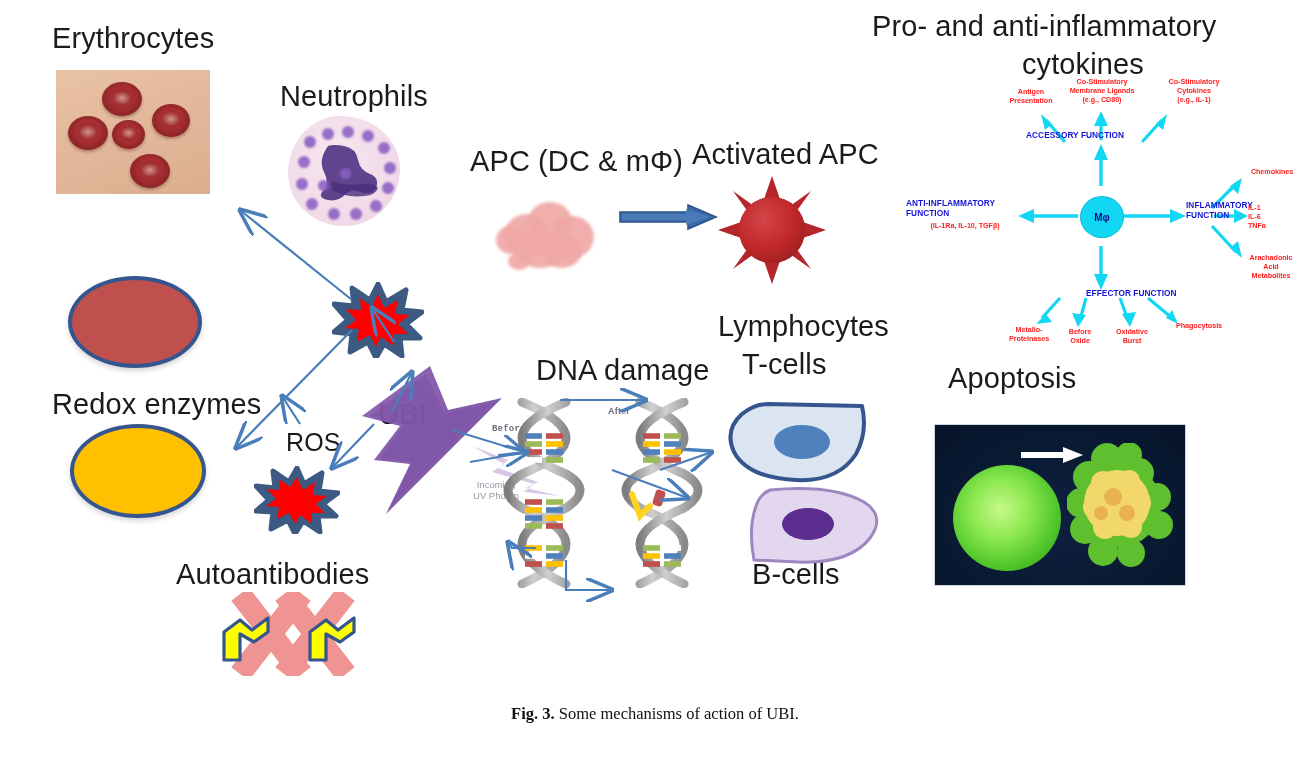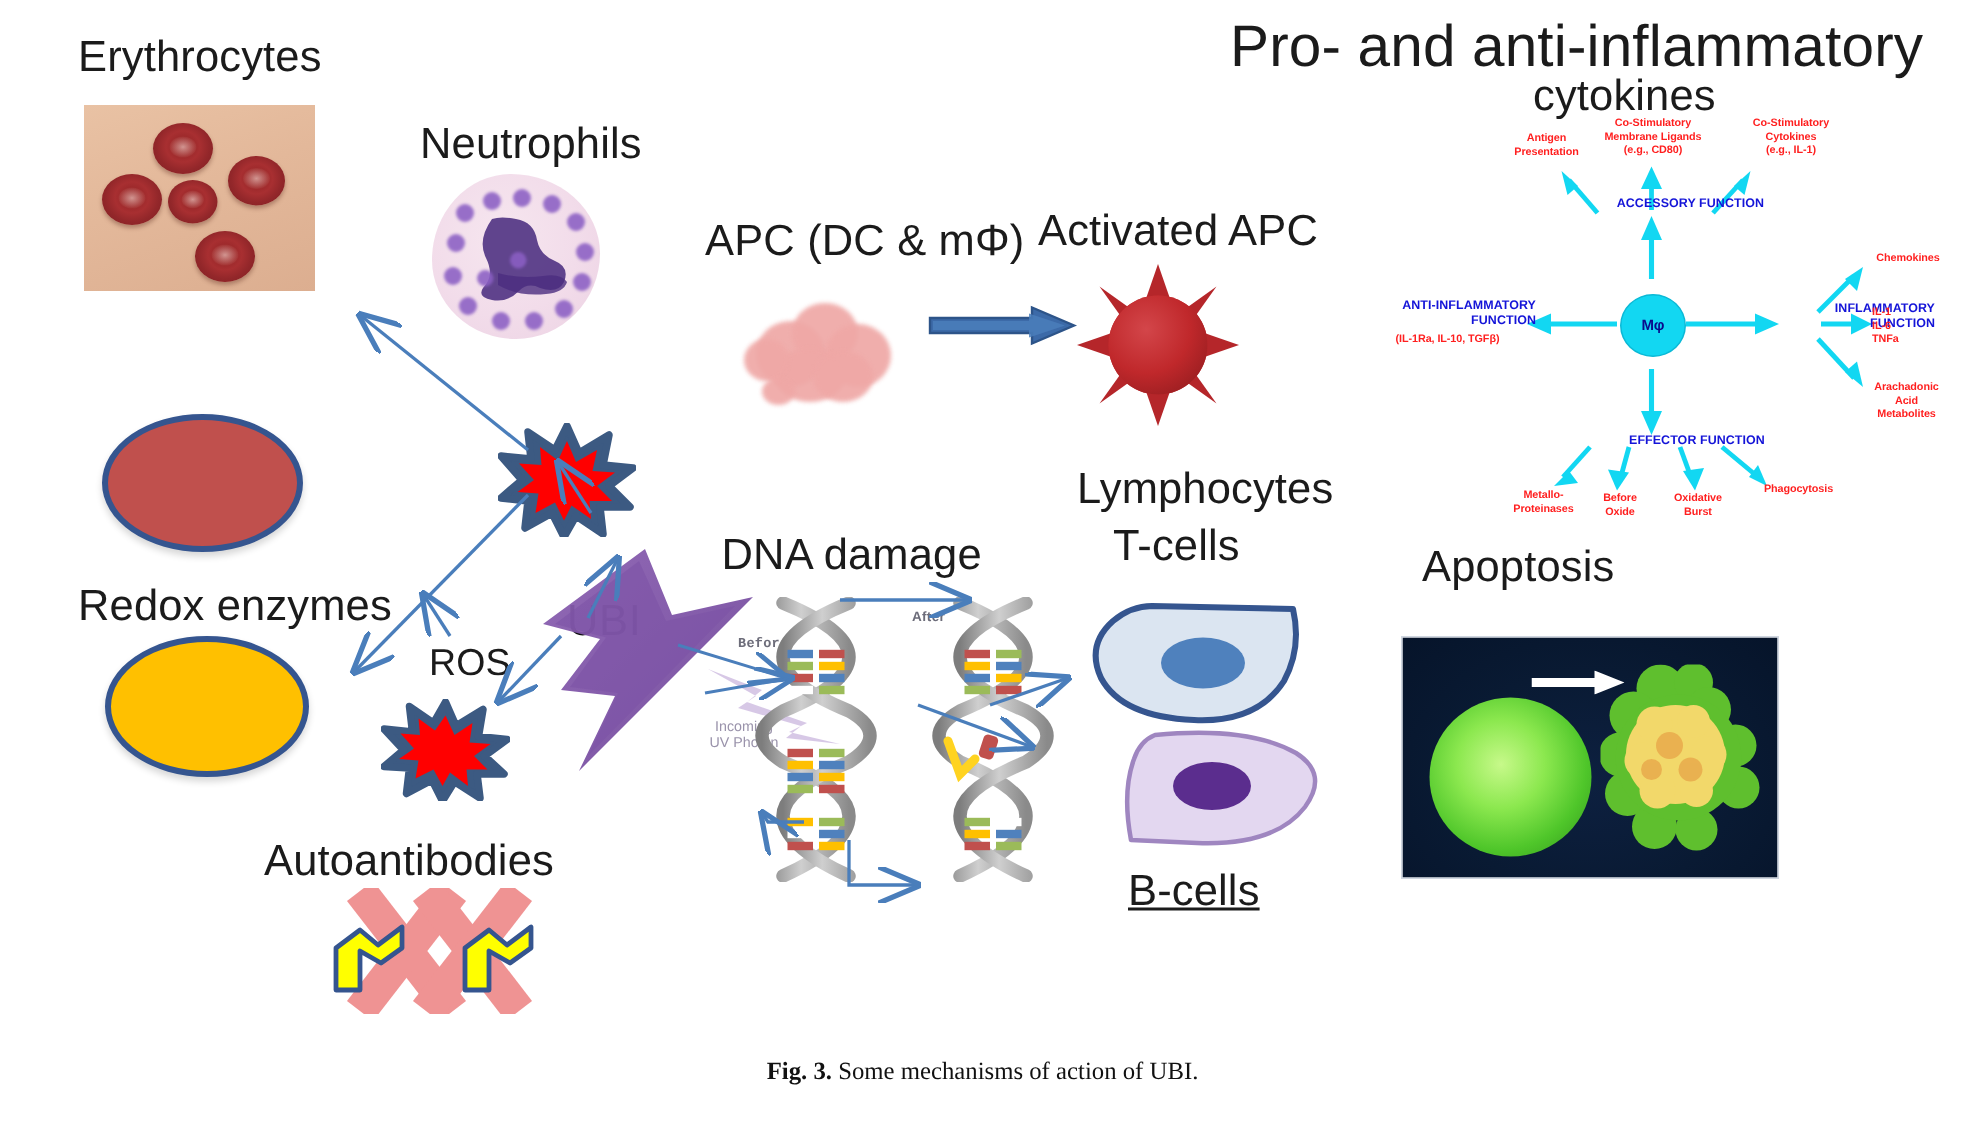--- a/index.html
+++ b/index.html
@@ -84,44 +84,44 @@
       background:radial-gradient(circle at 44% 42%,#c7f98a 0%,#8ce84f 34%,#4fc62a 66%,#2e8f1b 100%);
       filter:blur(.3px);}
   .apo-cell-b{position:absolute;left:132px;top:18px;width:108px;height:128px;}
   .apo-arrow{position:absolute;left:86px;top:22px;width:62px;height:16px;}
 
   
   .cyto{position:absolute;left:900px;top:86px;width:404px;height:262px;}
   .cyto-red{position:absolute;color:#ff1f1f;font-size:7.2px;font-weight:bold;
       text-align:center;line-height:1.24;letter-spacing:-.05px;}
   .cyto-blue{position:absolute;color:#1414d8;font-size:8.3px;font-weight:bold;
-      text-align:right;line-height:1.25;letter-spacing:.05px;}
+      text-align:left;line-height:1.25;letter-spacing:.05px;}
   .mphi{position:absolute;left:180px;top:110px;width:42px;height:40px;
       border-radius:50%;background:#12d7f2;border:1px solid #0bb9d6;
       display:flex;align-items:center;justify-content:center;
       color:#0a0a8c;font-size:10px;font-weight:bold;}
 </style>
 </head>
 <body>
 
 <div class="canvas">
 
   <div class="lab lab-lg" style="left:52px;top:22px;">Erythrocytes</div>
   <div class="lab lab-lg" style="left:280px;top:80px;">Neutrophils</div>
   <div class="lab lab-lg" style="left:52px;top:388px;">Redox enzymes</div>
   <div class="lab lab-md" style="left:286px;top:428px;">ROS</div>
   <div class="lab lab-lg" style="left:176px;top:558px;">Autoantibodies</div>
   <div class="lab lab-lg" style="left:470px;top:145px;">APC (DC &amp; mΦ)</div>
   <div class="lab lab-lg" style="left:692px;top:138px;">Activated APC</div>
-  <div class="lab lab-lg" style="left:481px;top:354px;">DNA damage</div>
+  <div class="lab lab-lg" style="left:536px;top:354px;">DNA damage</div>
   <div class="lab lab-lg" style="left:718px;top:310px;">Lymphocytes</div>
   <div class="lab lab-lg" style="left:742px;top:348px;">T-cells</div>
-  <div class="lab lab-lg" style="left:752px;top:578px;text-decoration:underline;">B-cells</div>
+  <div class="lab lab-lg" style="left:752px;top:558px;">B-cells</div>
   <div class="lab lab-lg" style="left:948px;top:362px;">Apoptosis</div>
-  <div class="lab" style="left:820px;top:10px;font-size:39px;">Pro- and anti-inflammatory</div>
+  <div class="lab" style="left:872px;top:10px;font-size:29px;">Pro- and anti-inflammatory</div>
   <div class="lab" style="left:1022px;top:48px;font-size:29px;">cytokines</div>
   <div class="bolt-txt">UBI</div>
 
   <div class="rbc-photo">
     <div class="rbc" style="left:46px;top:12px;width:40px;height:34px;"></div>
     <div class="rbc" style="left:96px;top:34px;width:38px;height:33px;"></div>
     <div class="rbc" style="left:12px;top:46px;width:40px;height:34px;"></div>
     <div class="rbc" style="left:56px;top:50px;width:33px;height:29px;"></div>
     <div class="rbc" style="left:74px;top:84px;width:40px;height:34px;"></div>
   </div>

